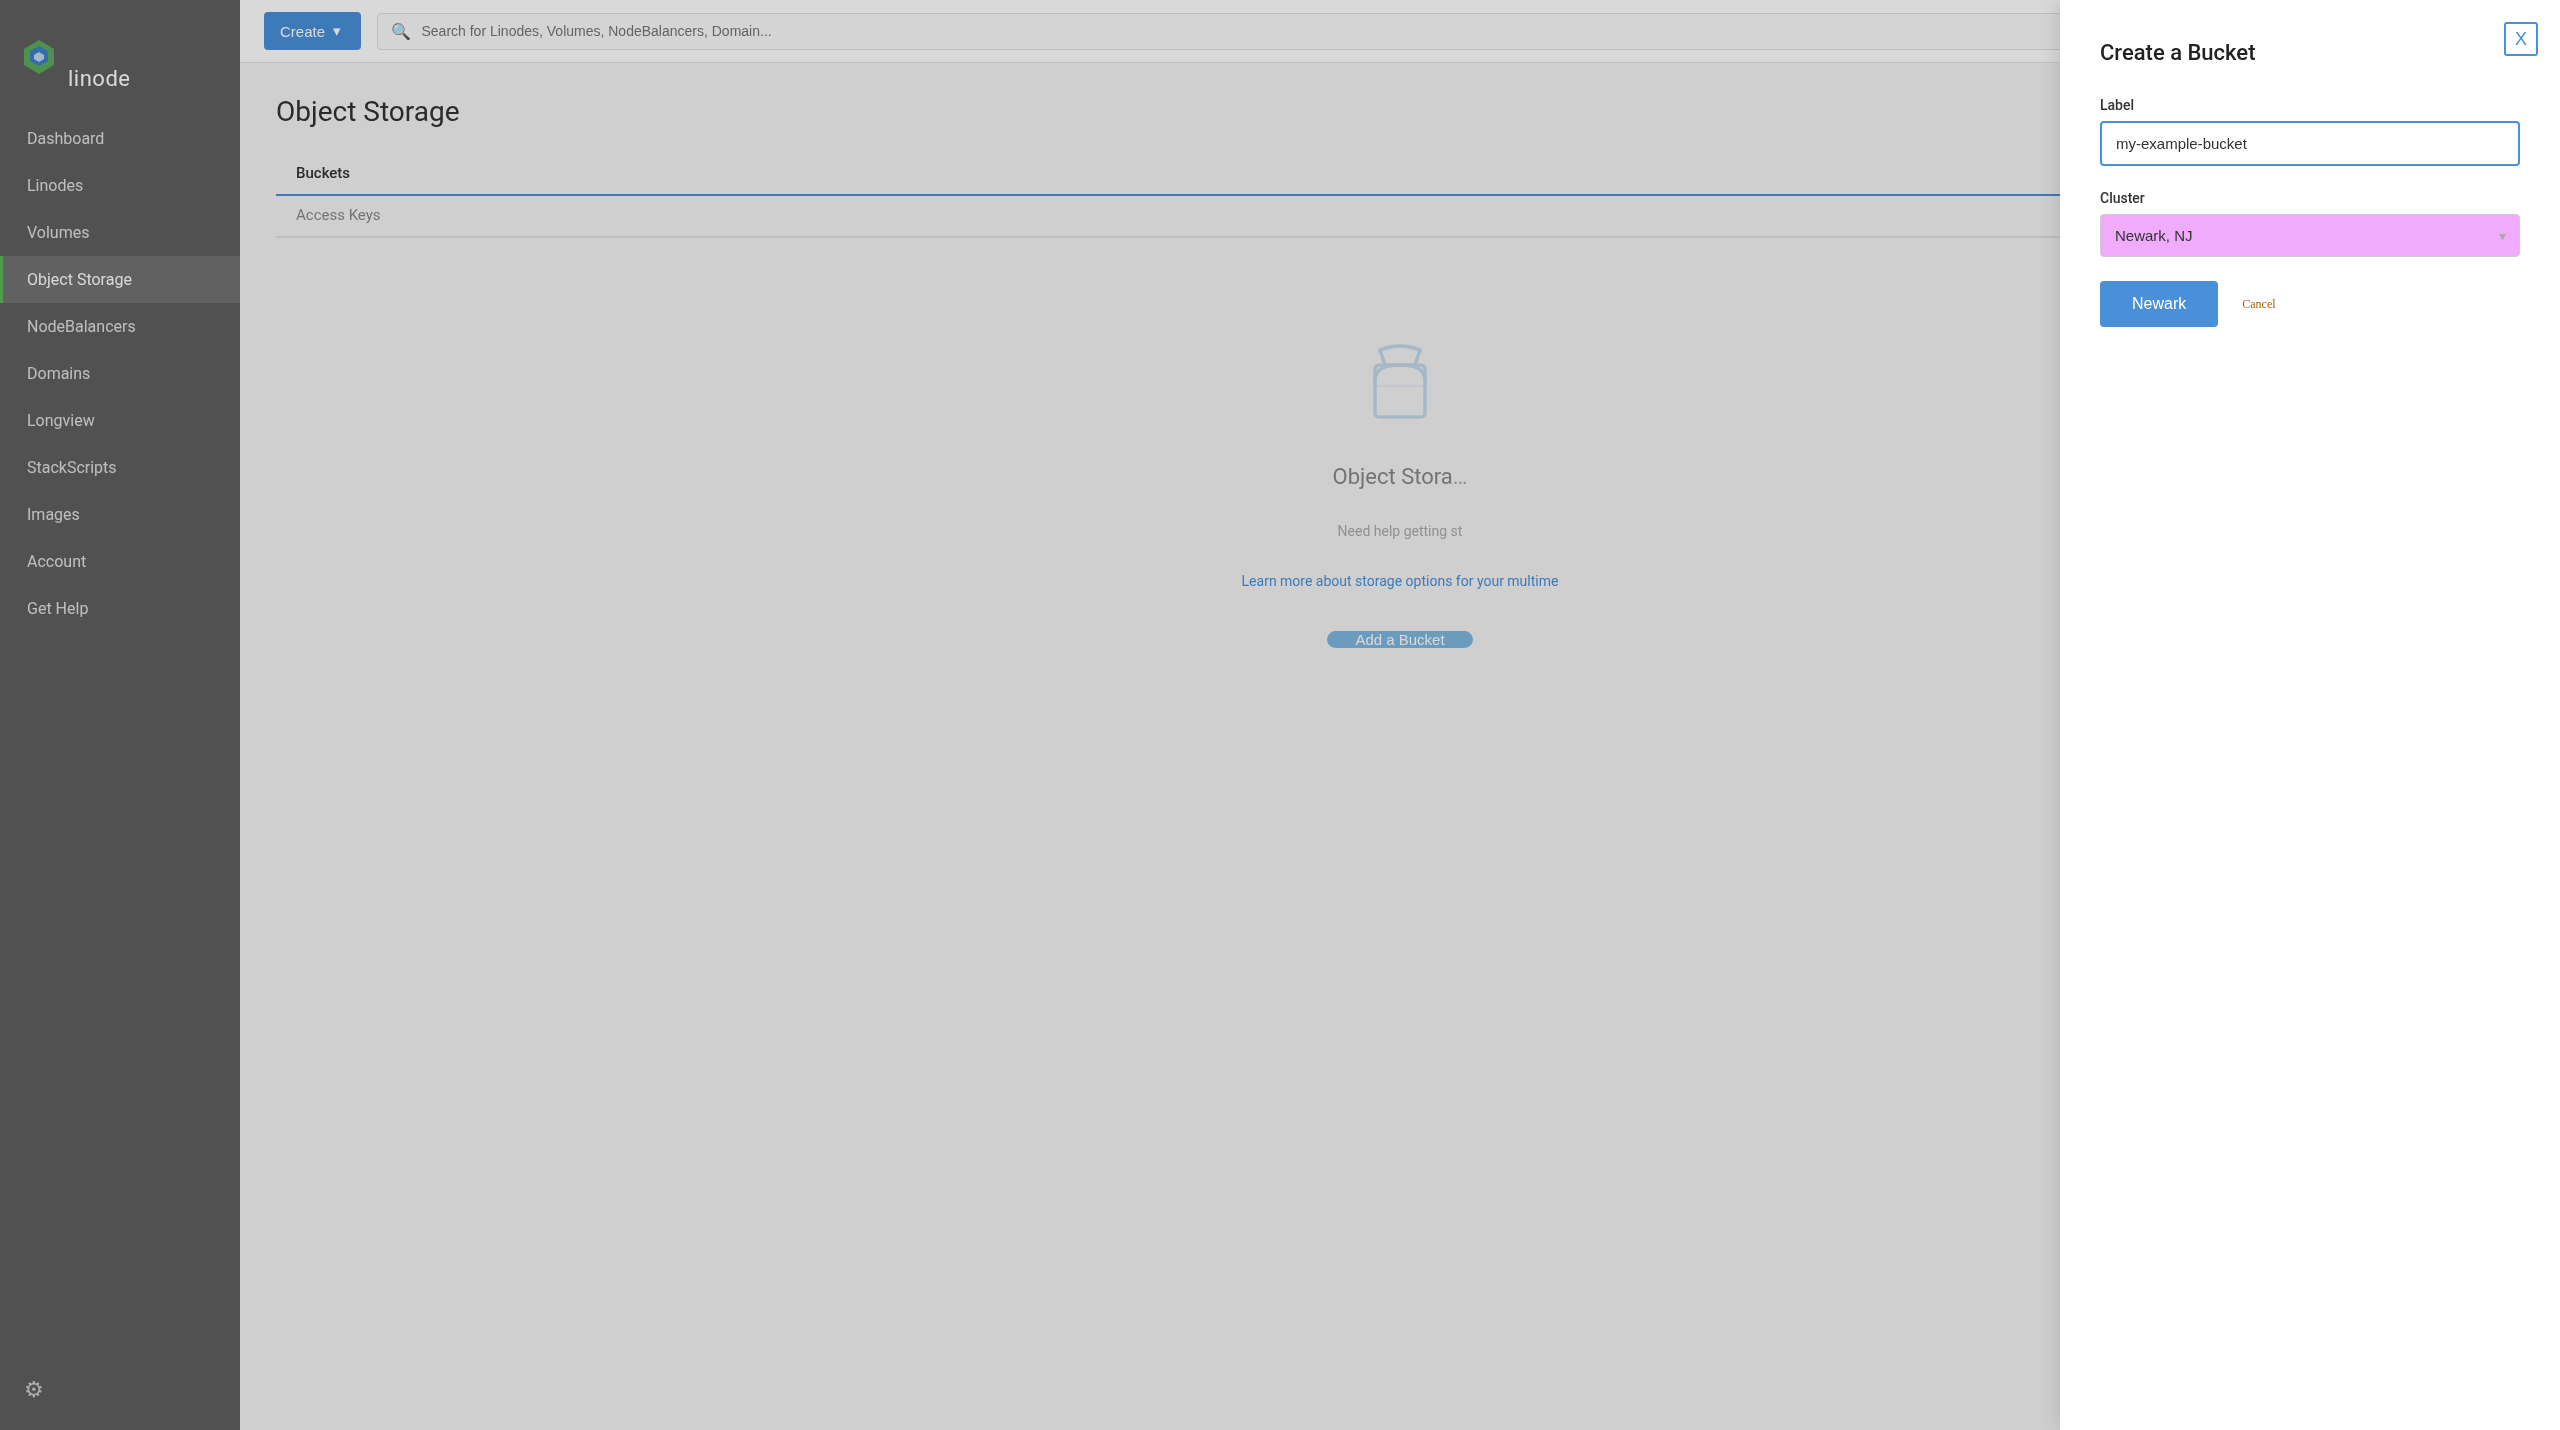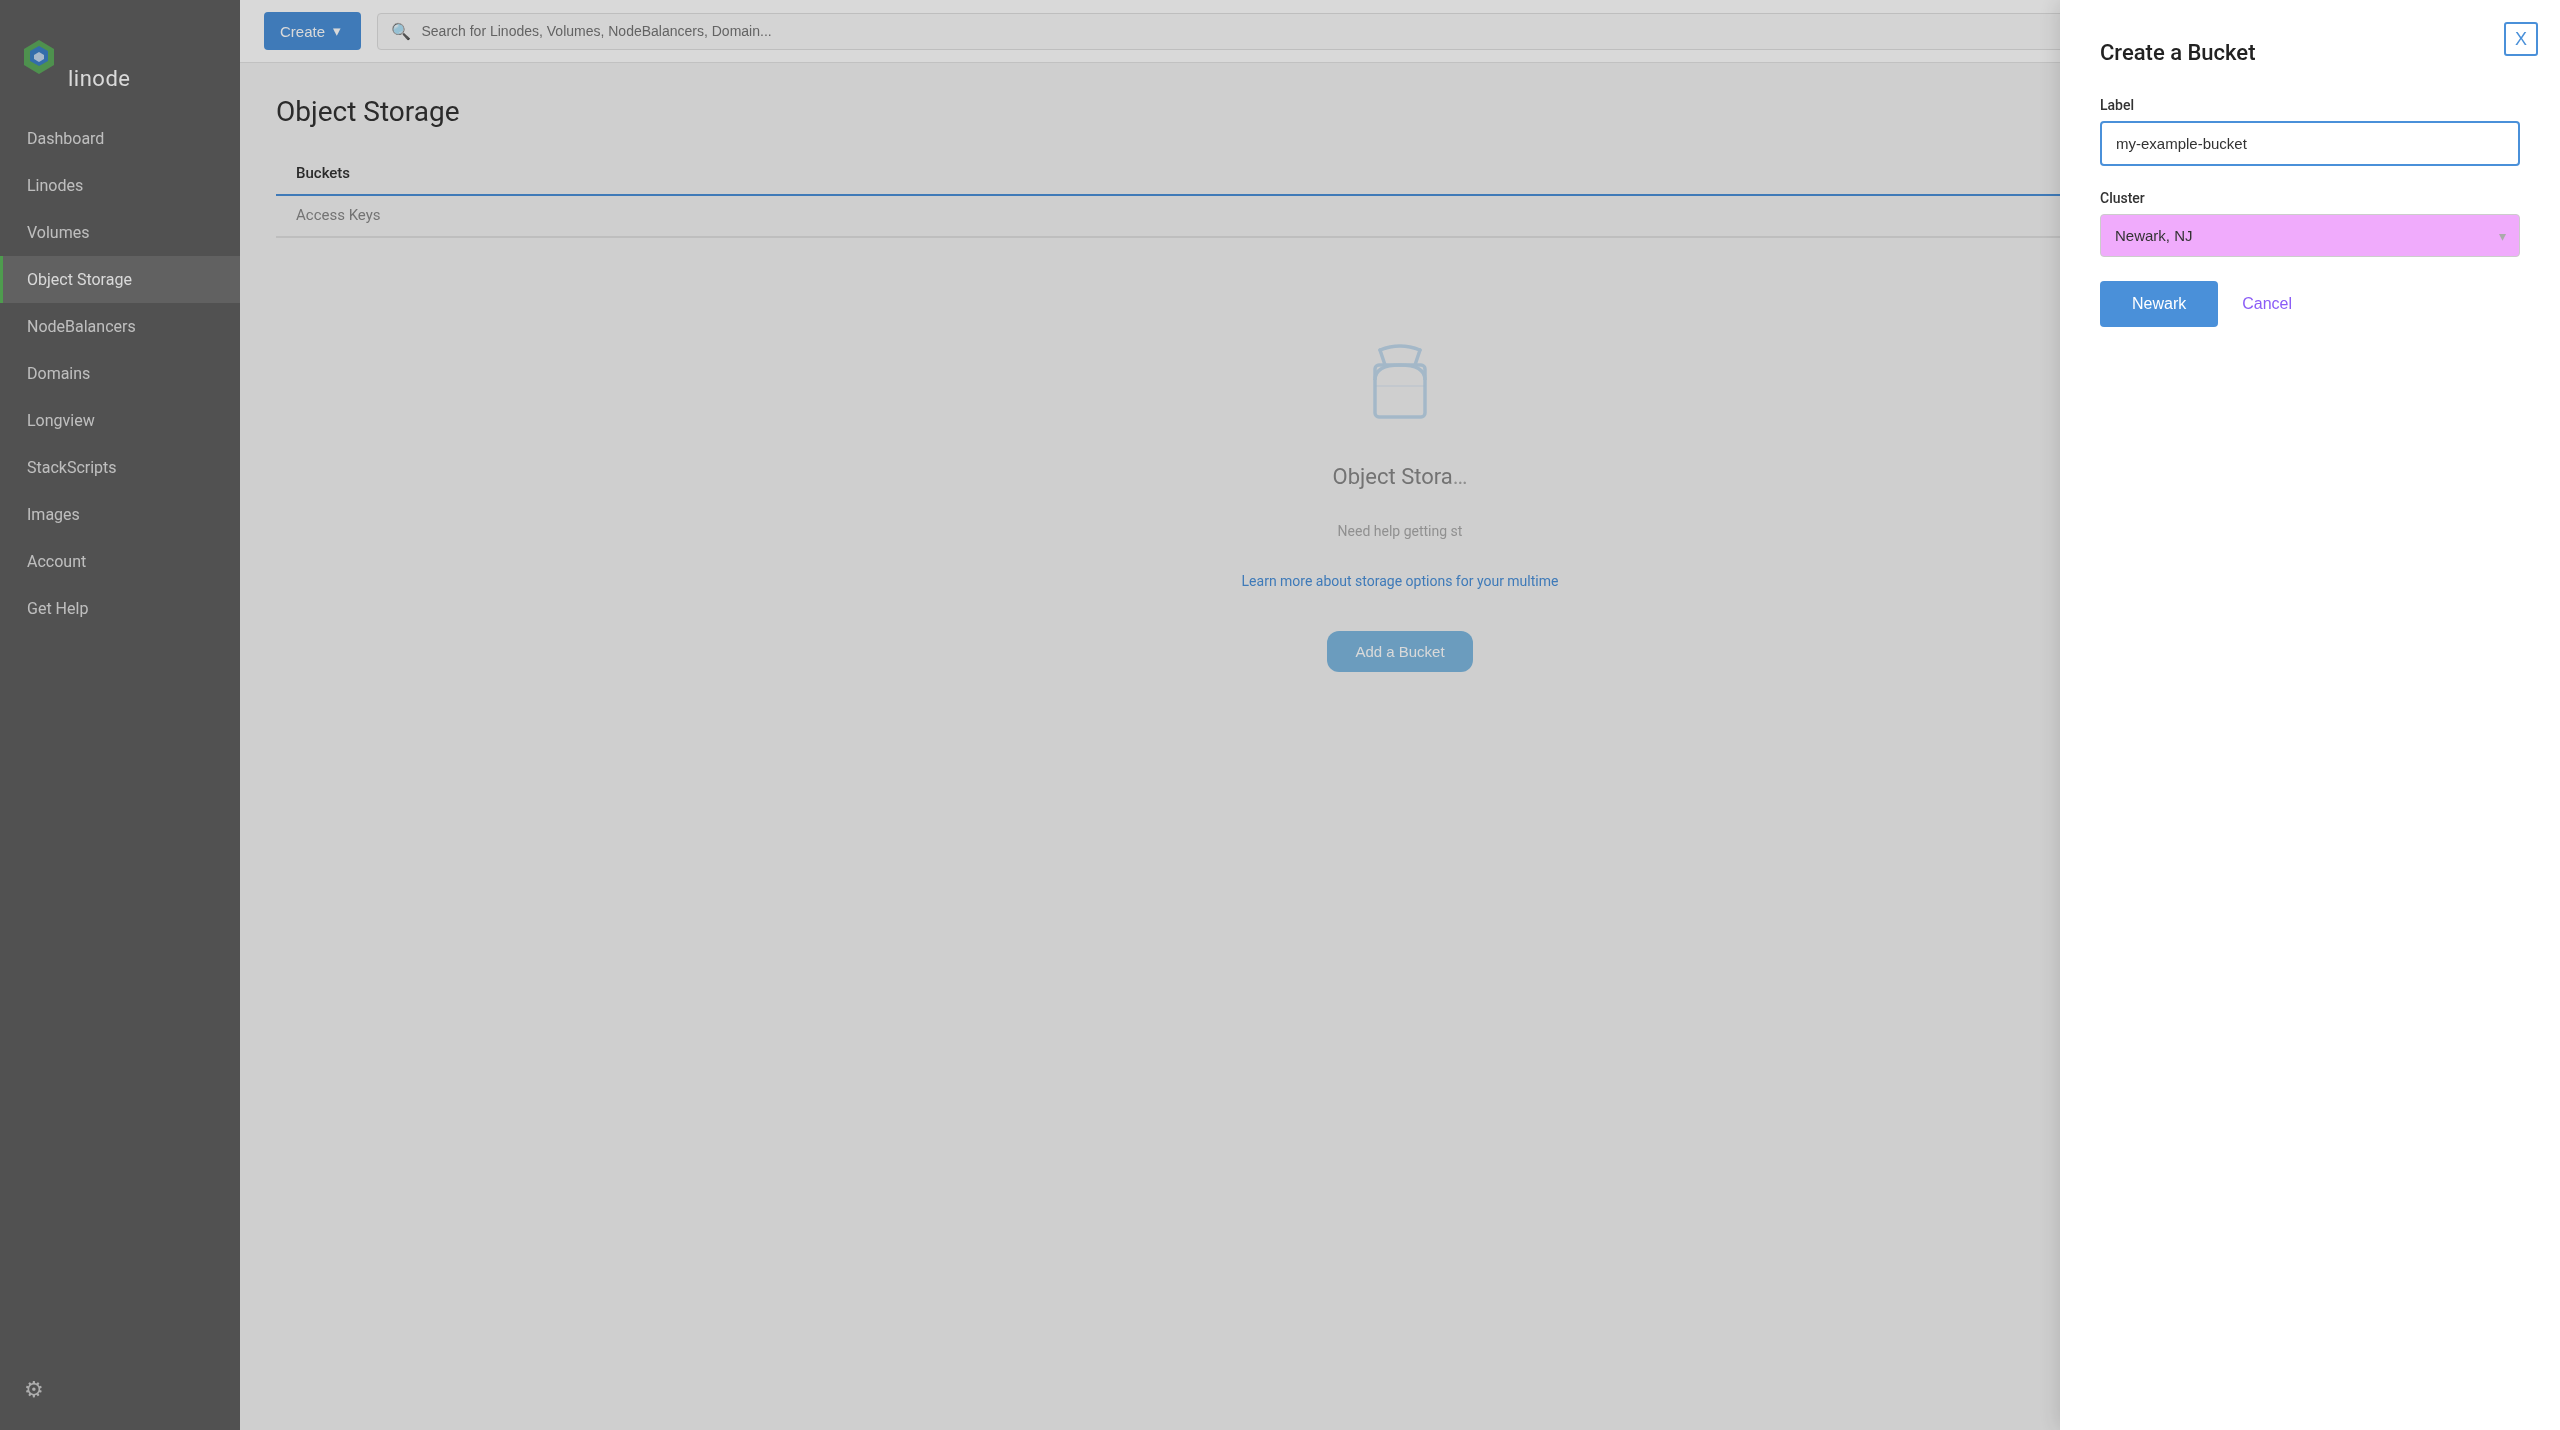--- a/index.html
+++ b/index.html
@@ -170,21 +170,21 @@
       color: #4a90d9;
       font-size: 14px;
       cursor: pointer;
       text-decoration: none;
     }
     .add-bucket-btn {
       background: #7eb8e0;
       color: #fff;
       border: none;
       border-radius: 12px;
-      padding: 12px 28px;
+      padding: 0 28px;
       font-size: 15px;
       cursor: pointer;
       margin-top: 8px;
     }
 
     
     #overlay {
       position: fixed;
       top: 0; left: 0; right: 0; bottom: 0;
       background: rgba(0,0,0,0.15);
@@ -283,24 +283,25 @@
       border: none;
       border-radius: 4px;
       padding: 14px 32px;
       font-size: 16px;
       font-weight: 500;
       cursor: pointer;
     }
     .cancel-btn {
       background: transparent;
       border: none;
-      color: #8b5cf6;
-      font-size: 16px;
+      color: #a16207;
+      font-size: 12px;
       cursor: pointer;
       font-weight: 400;
+      font-family: Liberation Serif, serif;
     }
   </style>
 </head>
 <body>
 
 <div id="sidebar">
   <div id="sidebar-logo">
     <svg id="sidebar-logo-icon" viewBox="0 0 38 38" fill="none" xmlns="http://www.w3.org/2000/svg">
       <polygon points="19,2 34,11 34,27 19,36 4,27 4,11" fill="#5cb85c" opacity="0.85"></polygon>
       <polygon points="19,8 28,13 28,23 19,28 10,23 10,13" fill="#3a7bd5" opacity="0.9"></polygon>

